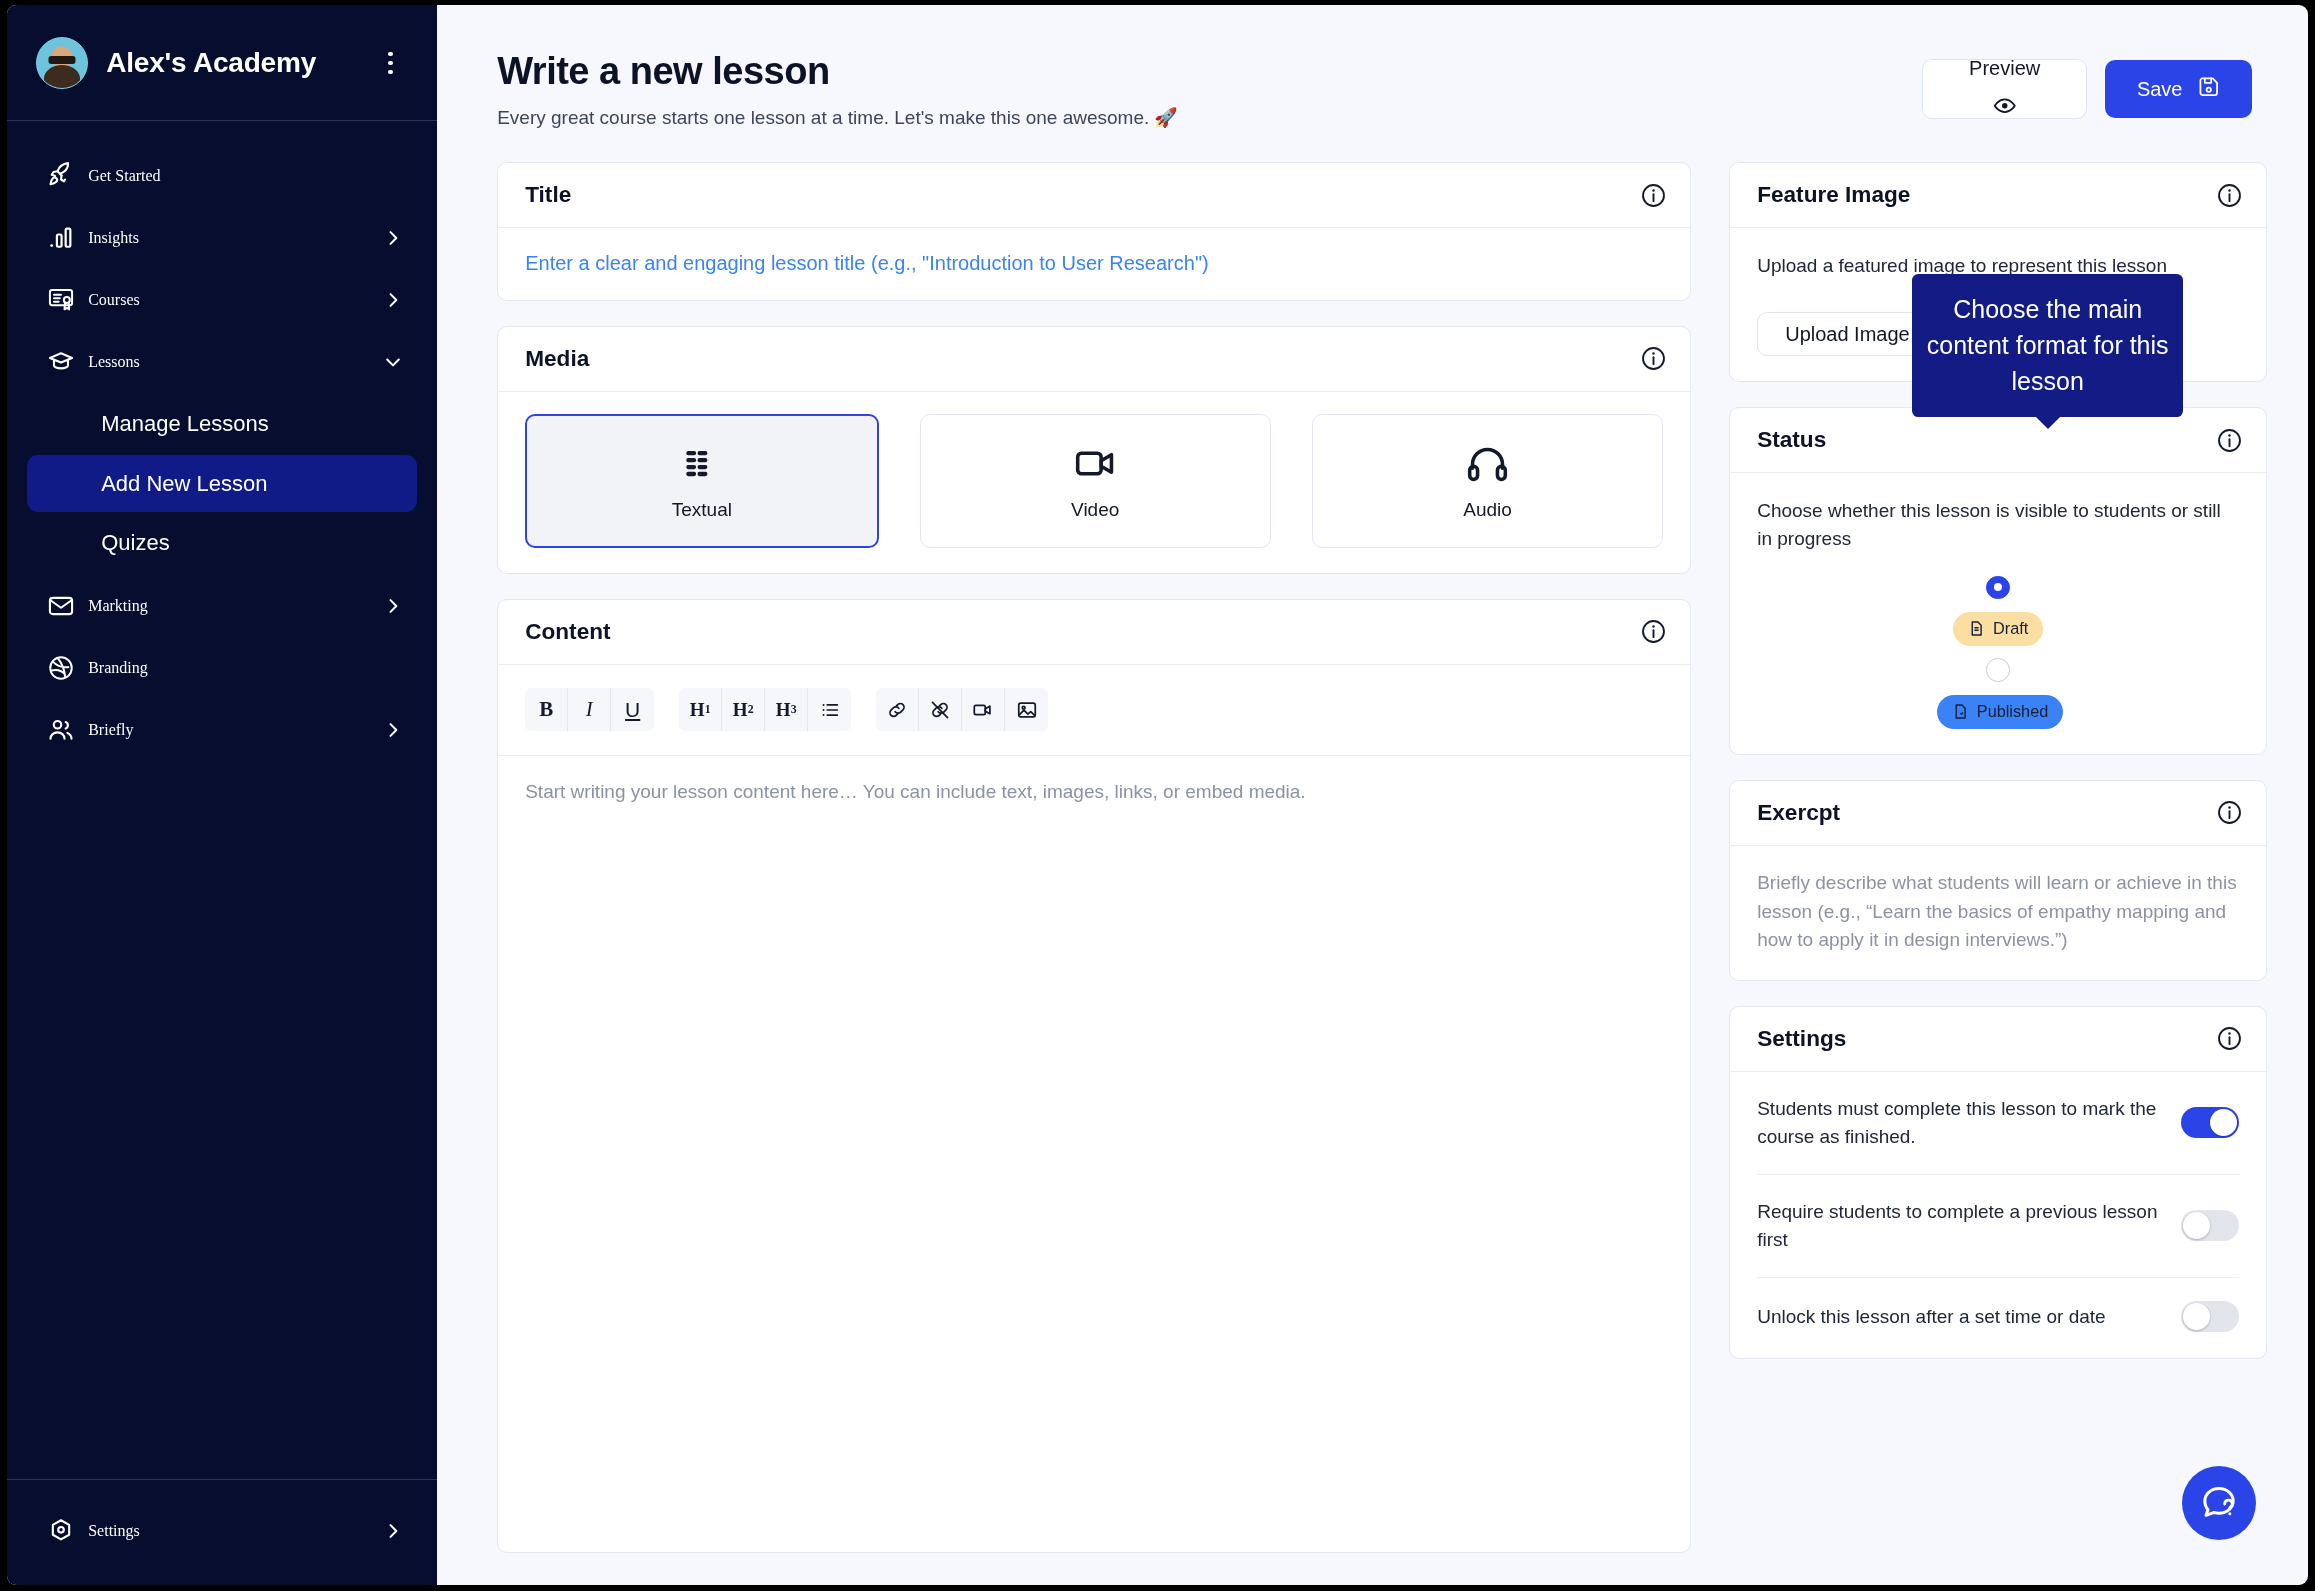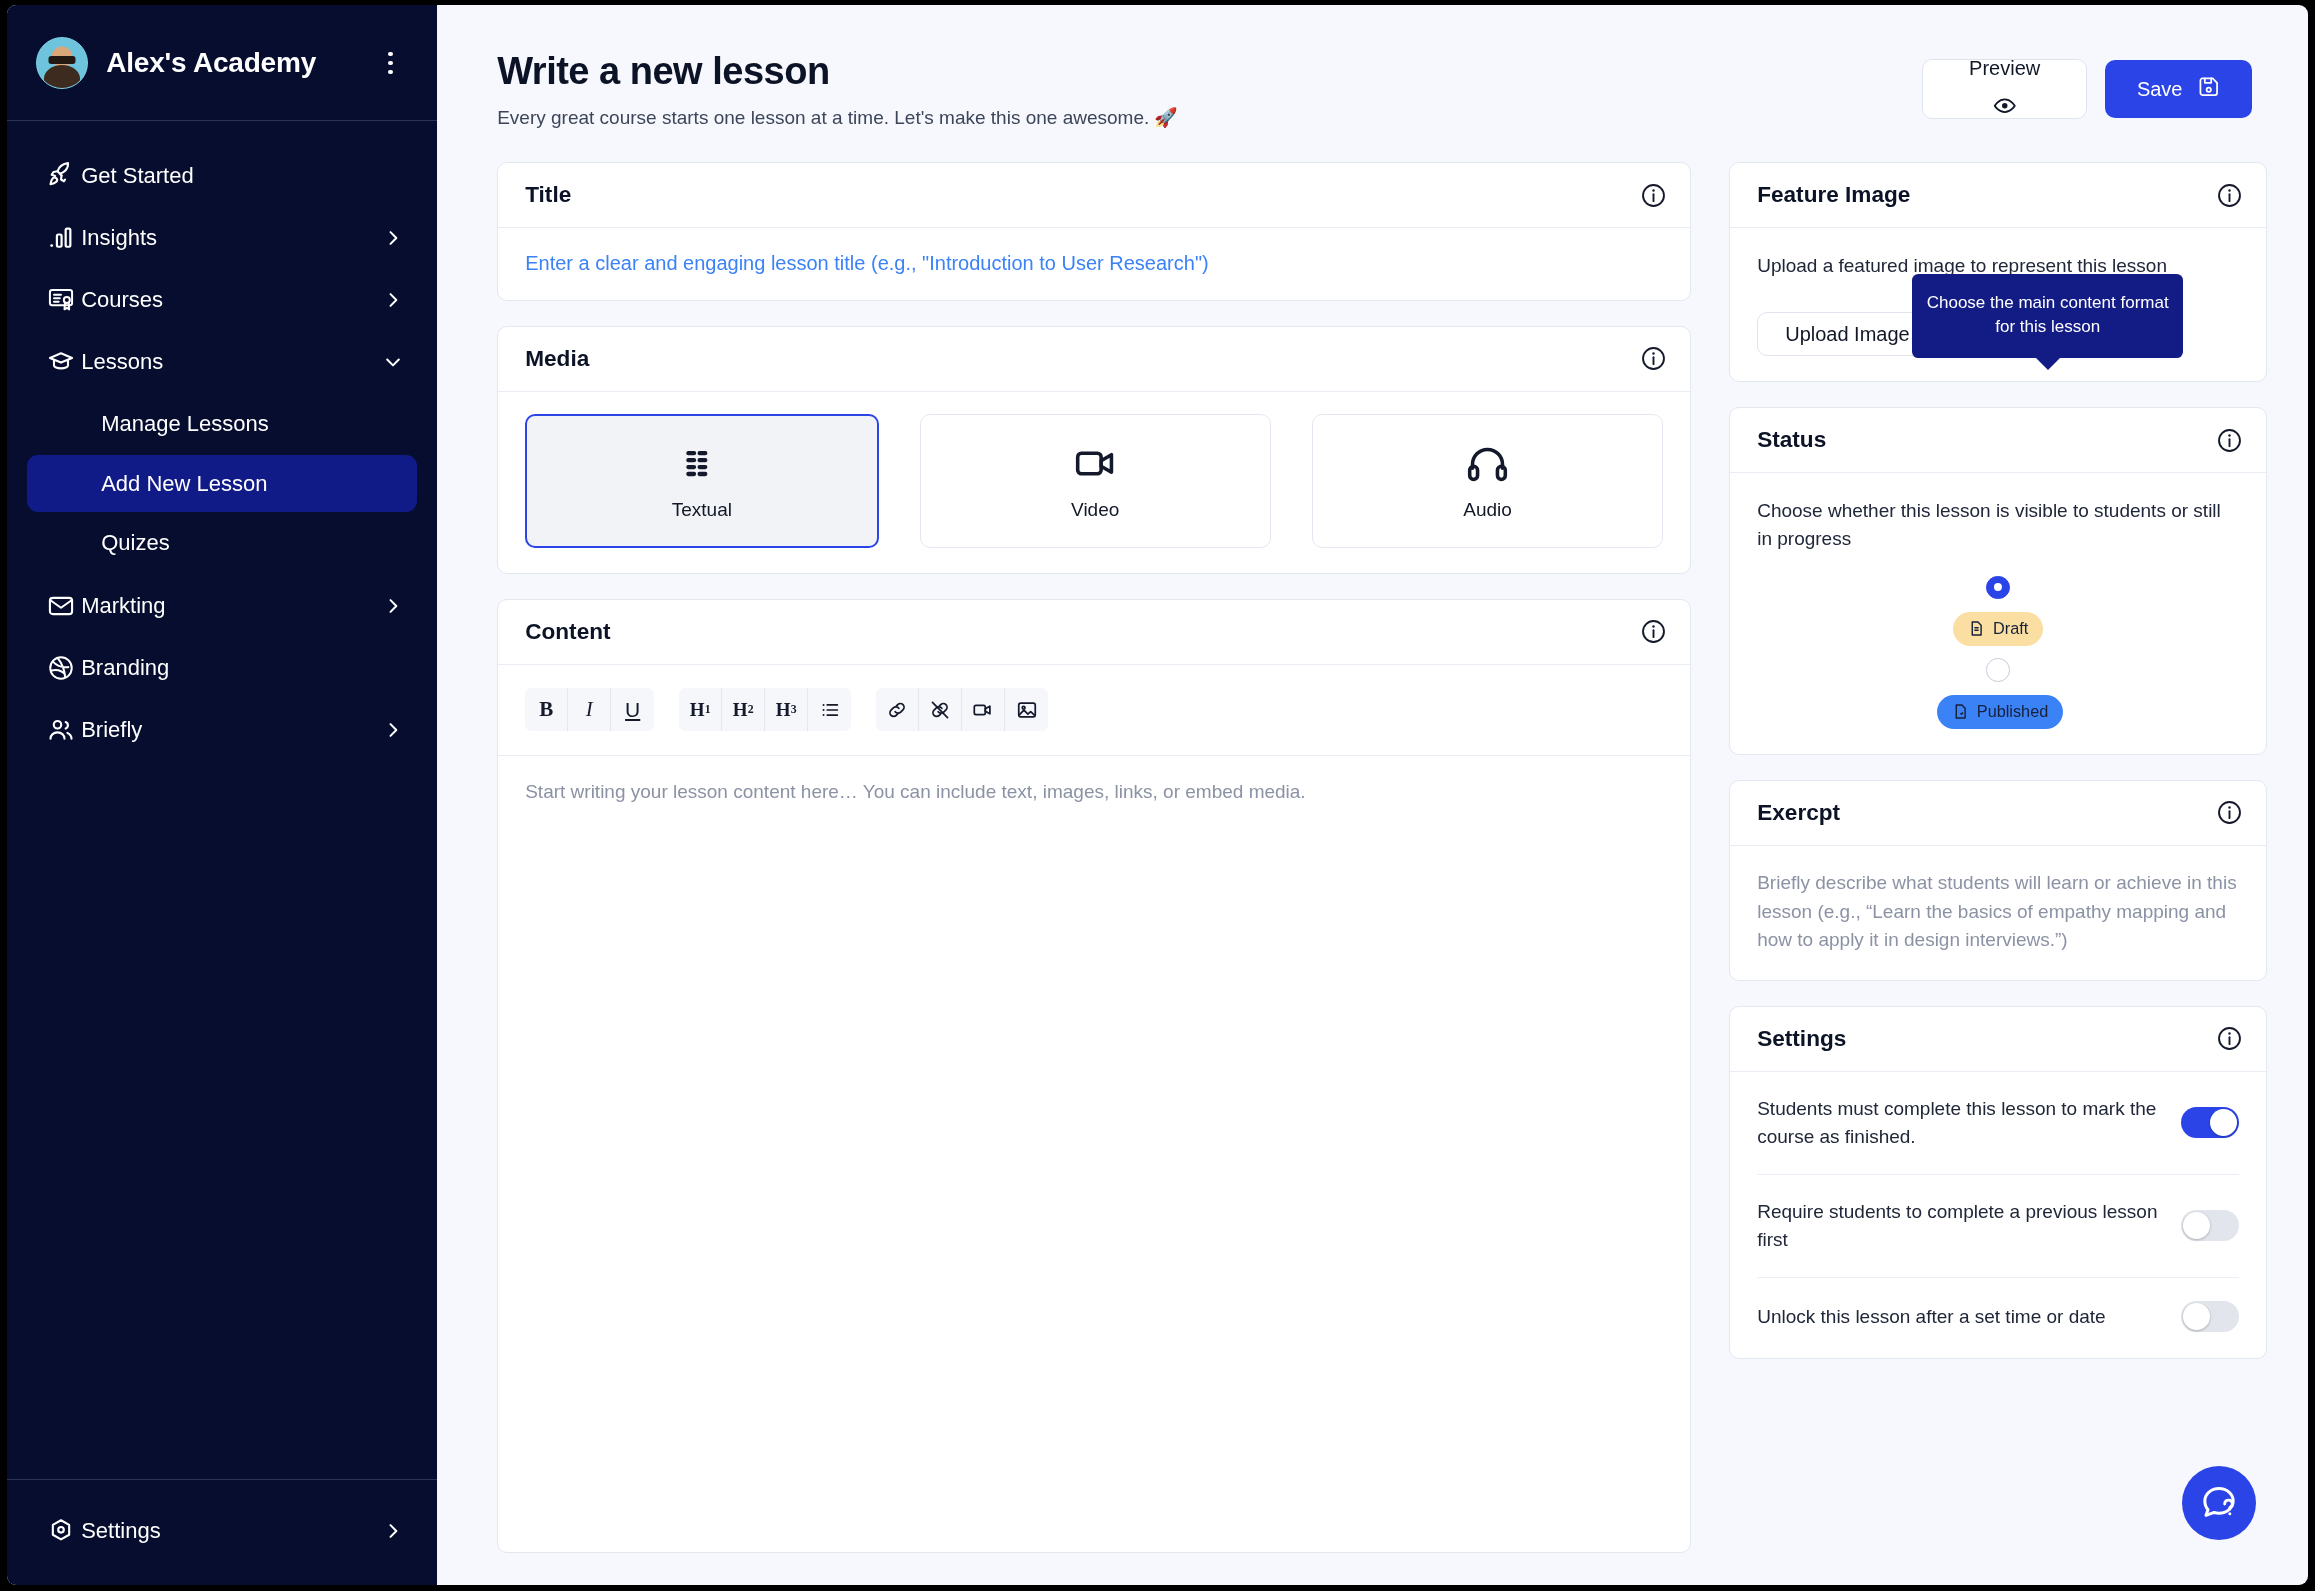--- a/index.html
+++ b/index.html
@@ -99,23 +99,24 @@
     cursor: pointer;
     color: #ffffff;
   }
   .nav-item .ico {
     width: 31px; height: 31px;
     flex: 0 0 31px;
     display: flex; align-items: center; justify-content: center;
   }
   .nav-item .ico svg { width: 28px; height: 28px; display:block; }
   .nav-label {
-    font-size: 22px;
-    margin-left: 5px;
+    font-size: 16px;
+    margin-left: 12px;
     white-space: nowrap;
+    font-family: Liberation Serif, serif;
   }
   .chev {
     margin-left: auto;
     width: 20px; height: 20px;
     flex: 0 0 20px;
   }
   .chev svg { width: 20px; height: 20px; display:block; }
 
   .nav-sub {
     display: flex;
@@ -401,21 +402,21 @@
   
   .tooltip {
     position: absolute;
     left: 1475px;
     top: 269px;
     width: 271px;
     background: #131c84;
     color: #ffffff;
     border-radius: 6.3px;
     padding: 16.3px 12.7px 18px 12.7px;
-    font-size: 17px;
+    font-size: 25px;
     line-height: 1.45;
     text-align: center;
     z-index: 40;
   }
   .tooltip::after {
     content: "";
     position: absolute;
     left: 50%;
     bottom: -11.8px;
     transform: translateX(-50%);

